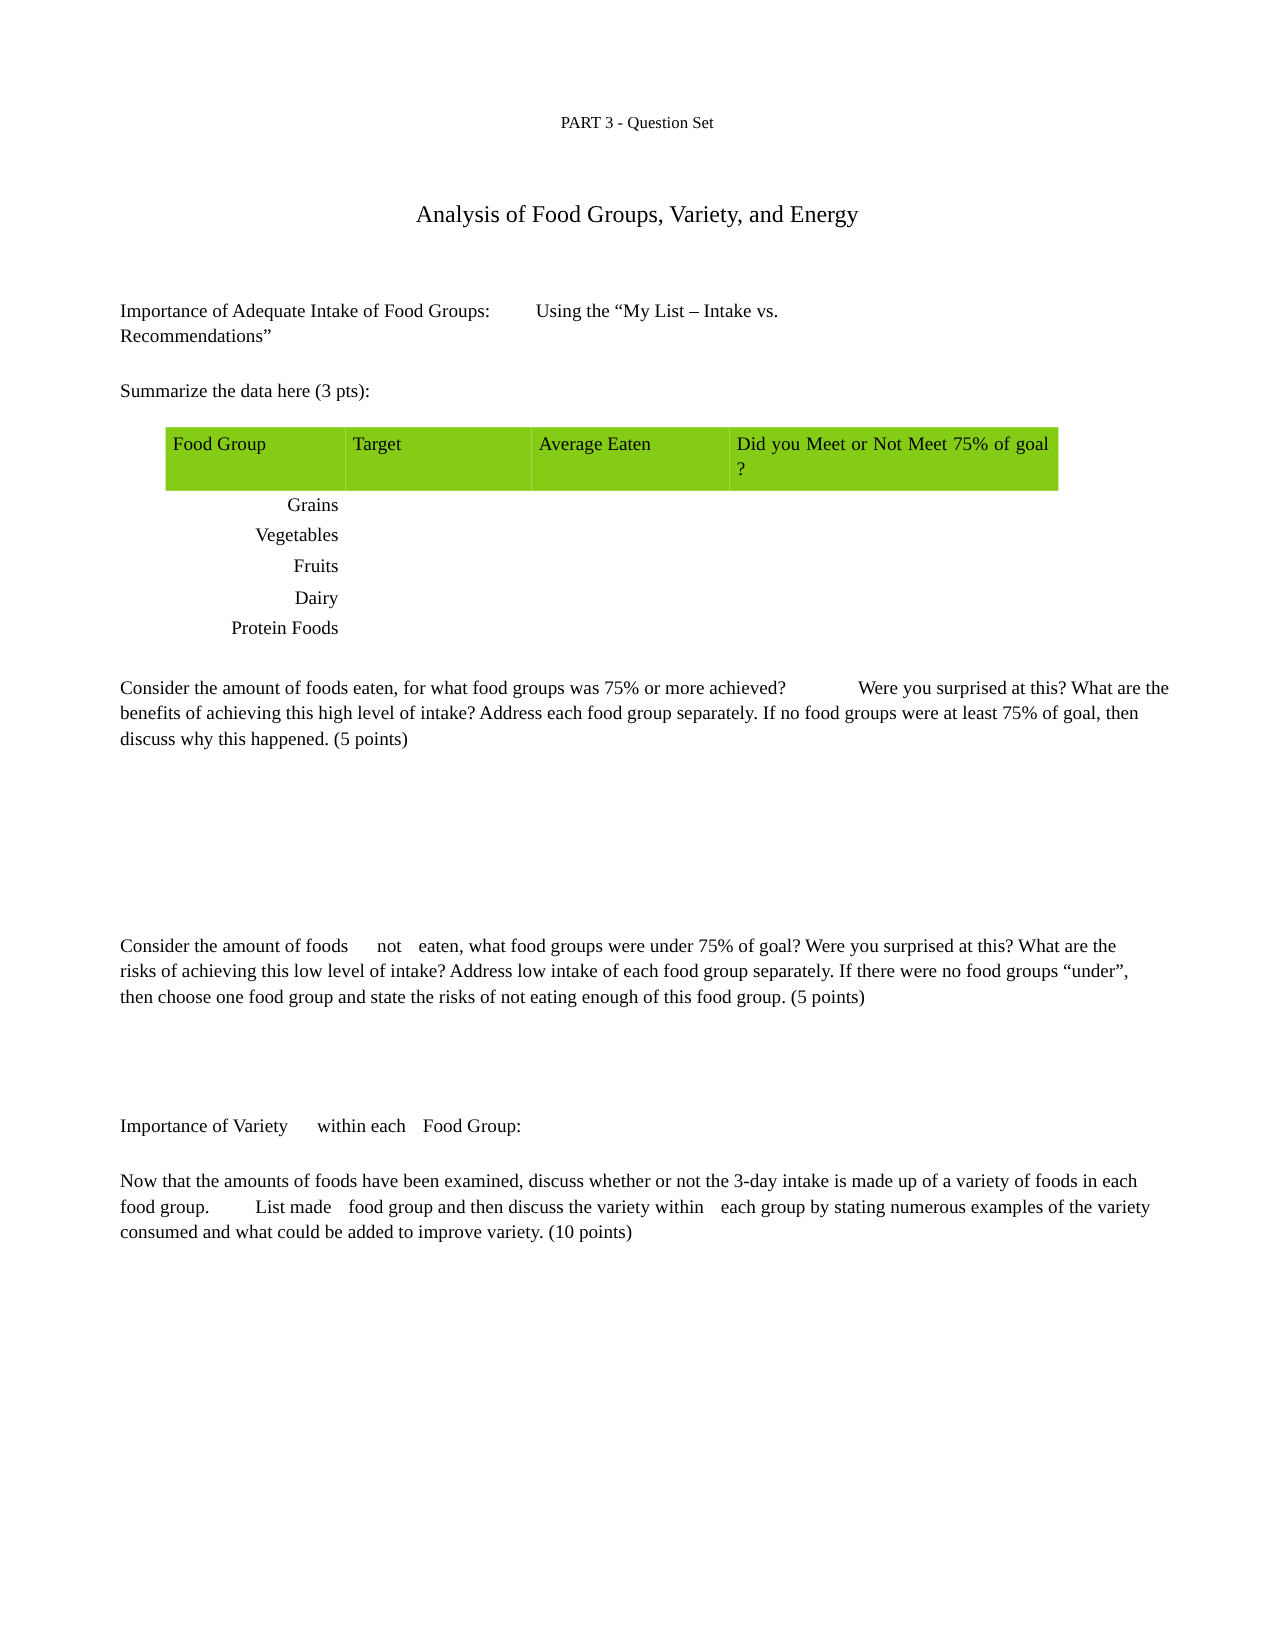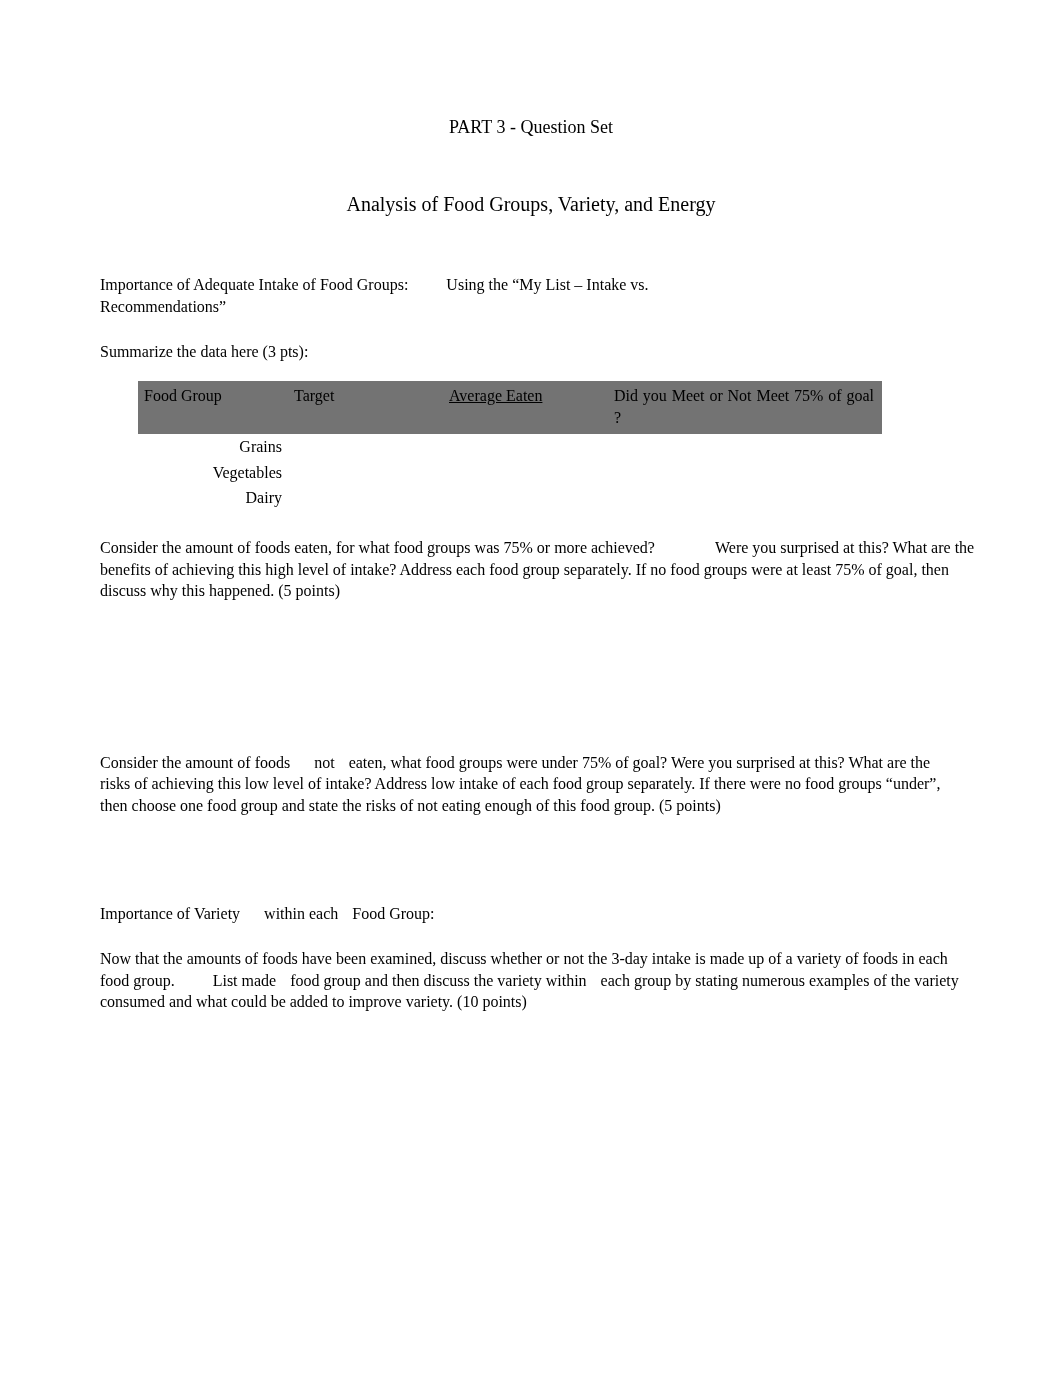--- a/index.html
+++ b/index.html
@@ -12,23 +12,22 @@
       font-family: "Times New Roman", Times, serif;
       font-size: 16px;
       color: #000000;
       width: 1062px;
       height: 1377px;
       padding: 95px 100px 60px 100px;
       line-height: 1.35;
     }
     .title {
       text-align: center;
-      font-size: 18px;
+      font-size: 14px;
       margin-bottom: 52px;
-      margin-top: 20px;
     }
     .subtitle {
       text-align: center;
       font-size: 20px;
       margin-bottom: 56px;
     }
     .section-label {
       margin-bottom: 24px;
     }
     .summarize {
@@ -41,25 +40,25 @@
     }
     table {
       border-collapse: collapse;
       width: 100%;
     }
     th {
       text-align: left;
       font-weight: normal;
       vertical-align: top;
       padding: 4px 8px 6px 6px;
-      background: #737373;
+      background: #84cc16;
     }
     th.c1 { width: 150px; }
     th.c2 { width: 155px; }
-    th.c3 { width: 165px; text-decoration: underline; }
+    th.c3 { width: 165px; }
     th.c4 { text-align: justify; }
     td {
       padding: 2px 6px;
       border-bottom: 0;
       background:#ffffff;
       height: 20px;
     }
     tbody tr {
       position: relative;
     }
@@ -129,21 +128,33 @@
         <td></td>
         <td></td>
       </tr>
       <tr>
         <td>Vegetables</td>
         <td></td>
         <td></td>
         <td></td>
       </tr>
       <tr>
+        <td>Fruits</td>
+        <td></td>
+        <td></td>
+        <td></td>
+      </tr>
+      <tr>
         <td>Dairy</td>
+        <td></td>
+        <td></td>
+        <td></td>
+      </tr>
+      <tr>
+        <td>Protein Foods</td>
         <td></td>
         <td></td>
         <td></td>
       </tr>
     </tbody>
   </table>
 </div>
 
 <div class="q-block right-hang">
   <span>Consider the amount of foods eaten, for what food groups was 75% or more achieved?</span><span style="display:inline-block; width:60px;"></span><span>Were you</span>

